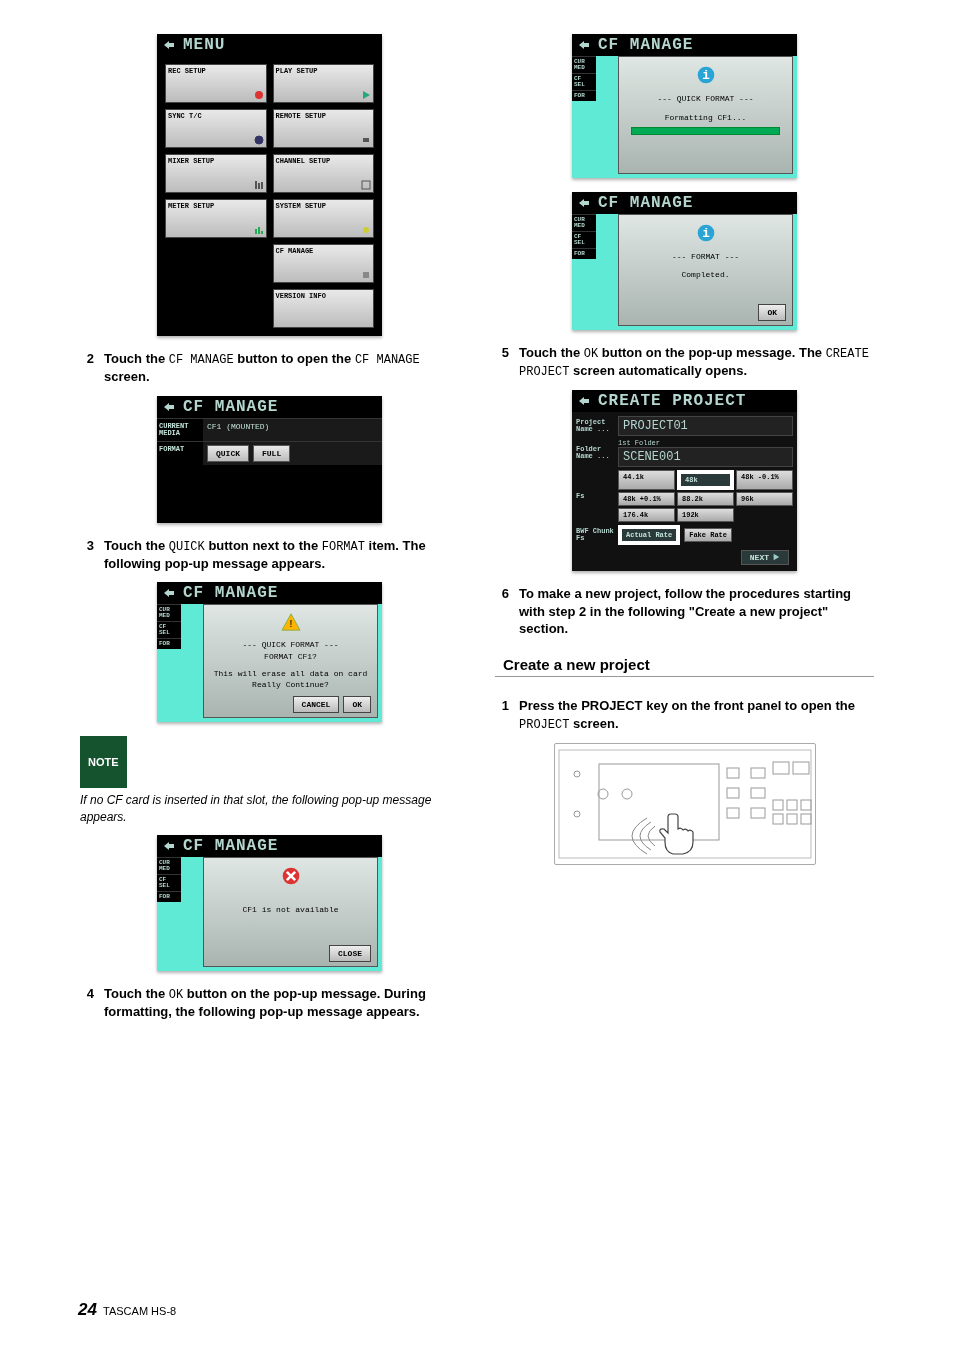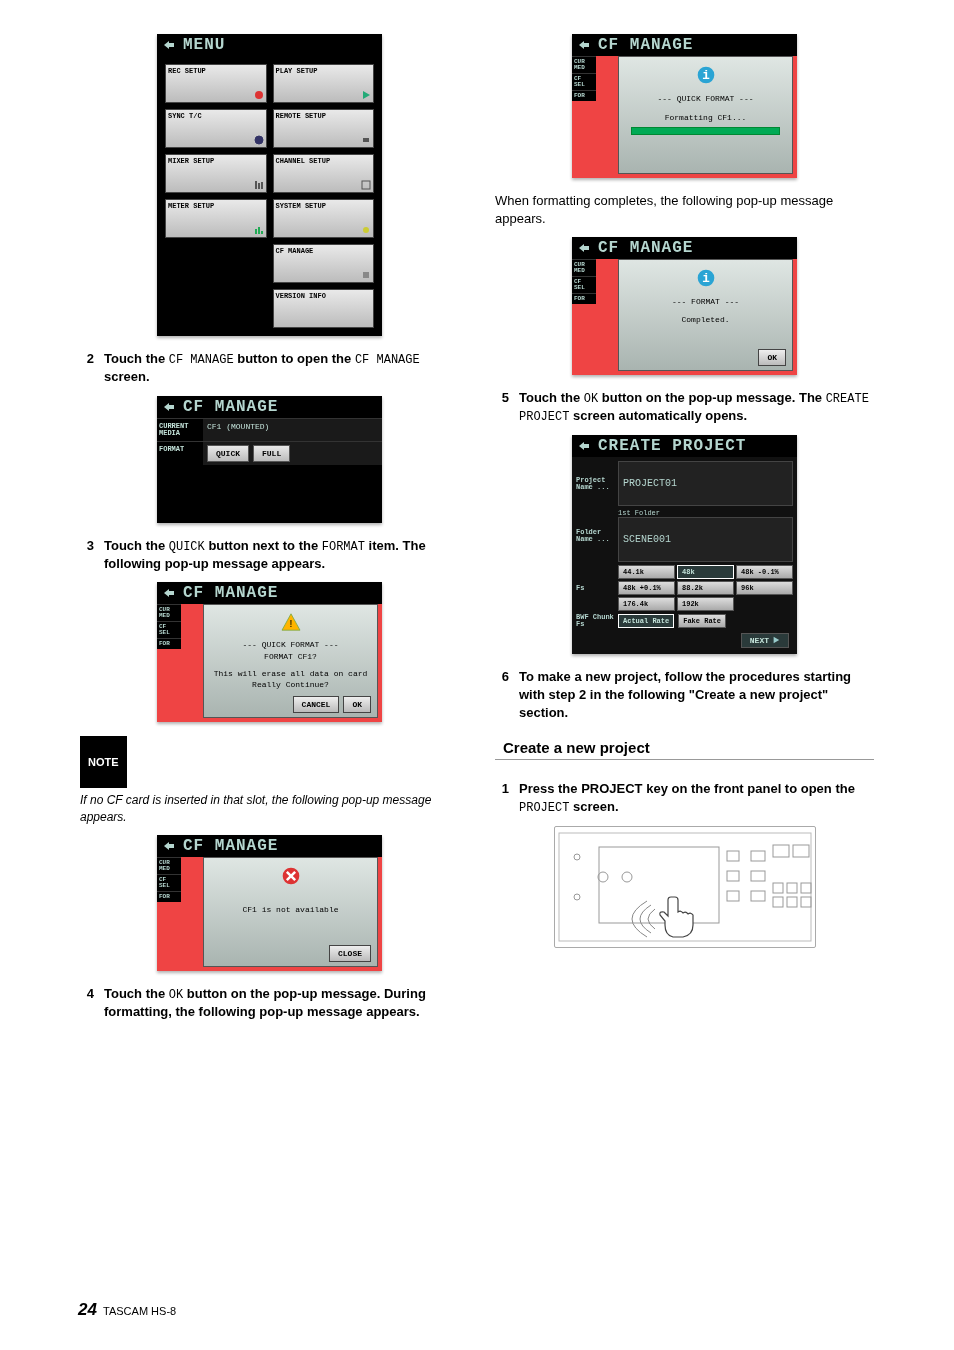--- a/index.html
+++ b/index.html
@@ -6,24 +6,24 @@
   .page{width:954px;margin:0 auto;position:relative;min-height:1350px;}
   .header-band{background:#d0d1d3;height:46px;margin-top:30px;display:flex;align-items:center;padding-left:84px;}
   .header-band h1{margin:0;font-size:30px;font-weight:700;font-style:italic;color:#231f20;}
   .columns{display:flex;gap:36px;padding:26px 80px 0 80px;}
   .col{flex:1;}
   .step{display:flex;gap:10px;font-size:13px;line-height:1.35;margin-bottom:10px;}
   .step .num{font-weight:700;width:14px;flex:0 0 14px;text-align:right;}
   .step .txt{flex:1;}
   .mono{font-family:"Courier New",monospace;font-size:12px;}
   .bold{font-weight:700;}
-  .note-tag{display:inline-block;background:#000000;color:#fff;font-size:11px;font-weight:700;padding:20px 8px;margin-bottom:4px;}
+  .note-tag{display:inline-block;background:#14532d;color:#fff;font-size:11px;font-weight:700;padding:20px 8px;margin-bottom:4px;}
   .note-text{font-style:italic;font-size:12px;line-height:1.35;margin-bottom:10px;}
   .subhead{font-size:15px;font-weight:700;border-bottom:1px solid #999;padding-bottom:3px;margin:18px 0 20px 0;padding-left:8px;}
-  .shot{background:#ef4444;margin:8px auto 14px auto;color:#fff;font-family:"Courier New",monospace;font-size:11px;box-shadow:0 2px 3px rgba(0,0,0,.3);}
+  .shot{background:#5eead4;margin:8px auto 14px auto;color:#fff;font-family:"Courier New",monospace;font-size:11px;box-shadow:0 2px 3px rgba(0,0,0,.3);}
   .shot.wide{width:225px;}
   .shot-title{display:flex;align-items:center;gap:6px;padding:2px 4px;background:#000;font-weight:900;font-size:16px;letter-spacing:1px;color:#b5d6cf;}
   .shot-title .back{width:16px;height:14px;display:flex;align-items:center;justify-content:center;}
   .shot-title .back svg{width:14px;height:12px;}
   .menu-grid{display:grid;grid-template-columns:repeat(2,1fr);gap:6px;padding:8px;background:#000;}
   .menu-btn{background:linear-gradient(#e9e9e9,#bcbcbc);border:1px solid #444;color:#000;font-size:7px;line-height:1.0;padding:3px 2px 2px 2px;height:32px;position:relative;font-weight:700;text-align:left;}
   .menu-btn .ic{position:absolute;right:2px;bottom:2px;width:10px;height:10px;}
   .cf-body{background:#000;padding:0 0 8px 0;}
   .cf-row{display:flex;border-top:1px solid #333;}
   .cf-lab{width:42px;background:#000;color:#c3e2d9;font-size:7px;font-weight:700;padding:4px 2px;line-height:1;}
@@ -33,23 +33,23 @@
   .popup .icon-row{font-size:18px;line-height:1;margin-bottom:4px;}
   .popup-buttons{display:flex;justify-content:flex-end;gap:4px;margin-top:6px;}
   .pbtn{background:linear-gradient(#eee,#bbb);border:1px solid #444;font-size:8px;font-weight:700;padding:2px 8px;color:#000;}
   .side-tabs{display:flex;flex-direction:column;gap:0;}
   .side-tab{background:#000;color:#b5d6cf;font-size:6px;font-weight:700;padding:2px 2px;border-top:1px solid #333;width:20px;line-height:1;}
   .shot-flex{display:flex;}
   .shot-main{flex:1;}
   .cp-body{padding:4px;background:#111;}
   .cp-row{display:flex;gap:4px;margin-bottom:3px;align-items:center;}
   .cp-lab{width:38px;font-size:7px;color:#b5d6cf;font-weight:700;line-height:1;}
-  .cp-field{flex:1;background:#222;color:#b5d6cf;font-size:10px;padding:16px 4px;border:1px solid #444;}
+  .cp-field{flex:1;background:#222;color:#b5d6cf;font-size:12px;padding:2px 4px;border:1px solid #444;}
   .cp-btn{background:linear-gradient(#ddd,#aaa);color:#000;font-size:7px;font-weight:700;padding:2px 4px;border:1px solid #555;}
-  .cp-btn.active{background:#2a3a3a;color:#c3e2d9;border:1px solid #ffffff;}
+  .cp-btn.active{background:#2a3a3a;color:#c3e2d9;border:4px solid #ffffff;}
   .cp-next{display:flex;justify-content:flex-end;padding:2px 4px;}
   .cp-next .n{background:#2a3a3a;color:#c3e2d9;font-size:8px;font-weight:700;padding:2px 8px;border:1px solid #555;display:flex;align-items:flex-start;gap:3px;}
   .panel-drawing{width:260px;height:120px;margin:10px auto;border:1px solid #aaa;border-radius:2px;position:relative;background:#fff;}
   .footer{position:absolute;bottom:30px;left:78px;font-size:11px;}
   .footer .pg{font-size:17px;font-weight:700;font-style:italic;}
   .progress{height:6px;background:#0a5;border:1px solid #083;margin:4px 6px;}
 </style>
 </head>
 <body>
 
@@ -248,21 +248,20 @@
               <div>--- QUICK FORMAT ---</div>
               <div style="height:8px"></div>
               <div>Formatting CF1...</div>
               <div class="progress"></div>
               <div style="height:30px"></div>
             </div>
           </div>
         </div>
       </div>
 
-      <div style="font-size:13px;line-height:1.35;margin-bottom:10px;">When formatting completes, the following pop-up message appears.</div>
 
       <div class="shot wide">
         <div class="shot-title">
             <span class="back">
               <svg viewBox="0 0 24 24">
                 <path fill="#b5d6cf" d="M12 4v4H22v8H12v4L2 12z"></path>
               </svg>
             </span>
             <span>CF MANAGE</span>
           </div>

